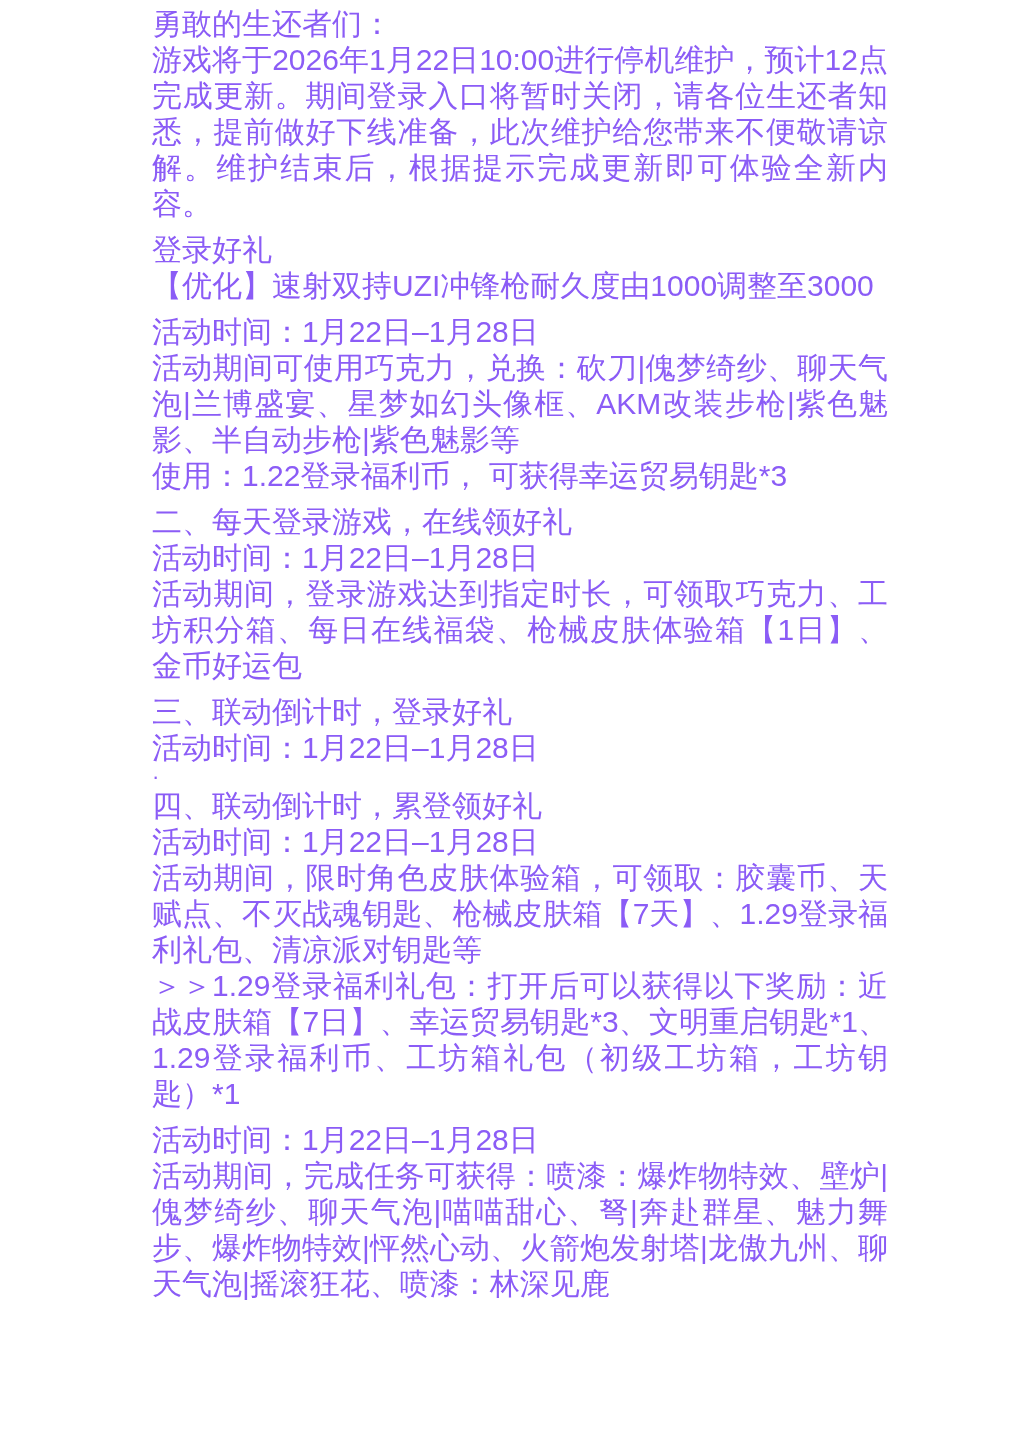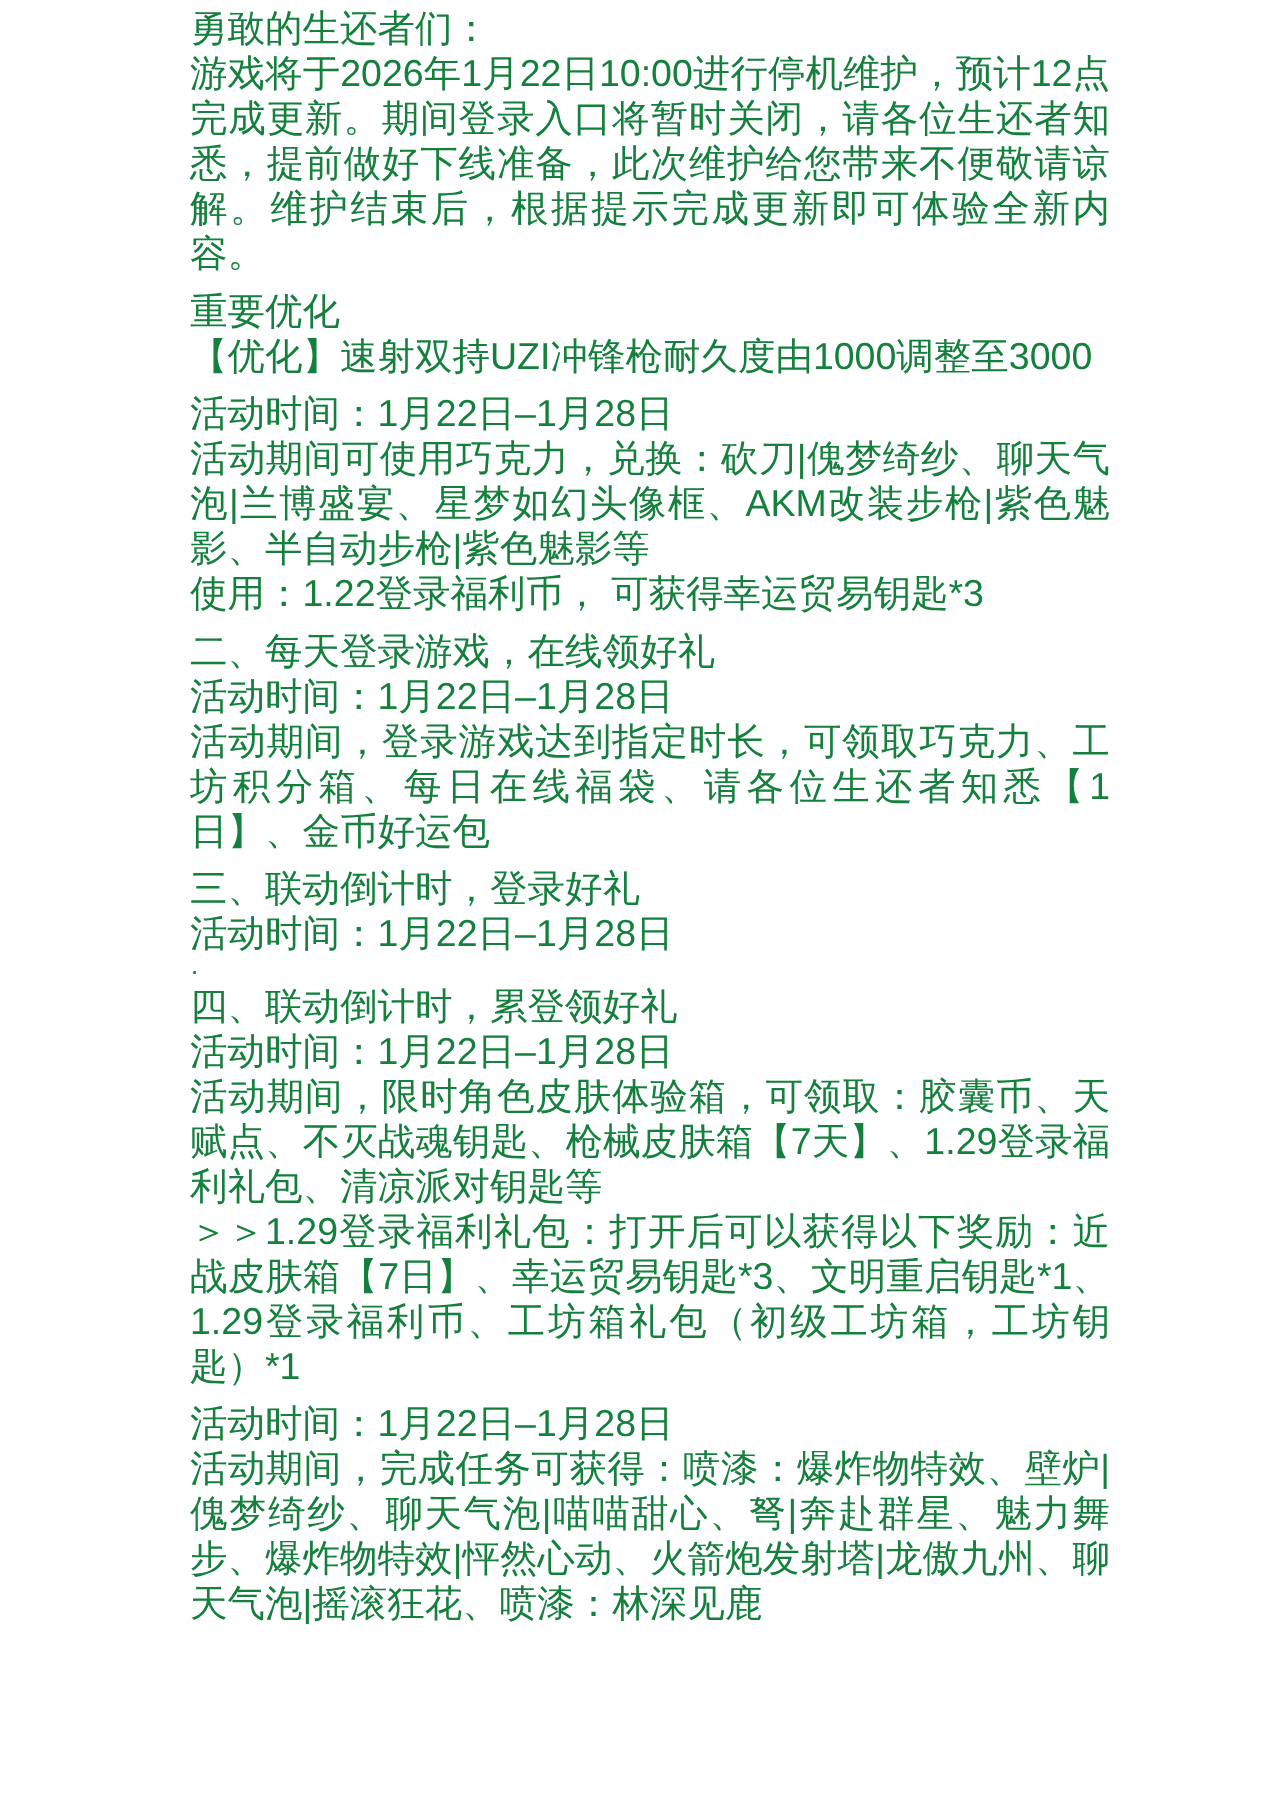--- a/index.html
+++ b/index.html
@@ -37,42 +37,42 @@
     line-height: 22px;
     text-align: left;
   }
   .title-line {
     text-align: left;
   }
 </style>
 </head>
 <body style="background: rgb(255, 255, 255);">
 
-<div class="doc" style="color: #15803d;">
+<div class="doc" style="color: #8b5cf6;">
 
   <div>
     <p class="title-line">勇敢的生还者们：</p>
     <p>游戏将于2026年1月22日10:00进行停机维护，预计12点完成更新。期间登录入口将暂时关闭，请各位生还者知悉，提前做好下线准备，此次维护给您带来不便敬请谅解。维护结束后，根据提示完成更新即可体验全新内容。</p>
   </div>
 
   <div class="block-gap">
-    <p class="title-line">重要优化</p>
+    <p class="title-line">登录好礼</p>
     <p>【优化】速射双持UZI冲锋枪耐久度由1000调整至3000</p>
   </div>
 
   <div class="block-gap">
     <p class="title-line">活动时间：1月22日–1月28日</p>
     <p>活动期间可使用巧克力，兑换：砍刀|傀梦绮纱、聊天气泡|兰博盛宴、星梦如幻头像框、AKM改装步枪|紫色魅影、半自动步枪|紫色魅影等</p>
     <p>使用：1.22登录福利币， 可获得幸运贸易钥匙*3</p>
   </div>
 
   <div class="block-gap">
     <p class="title-line">二、每天登录游戏，在线领好礼</p>
     <p class="title-line">活动时间：1月22日–1月28日</p>
-    <p>活动期间，登录游戏达到指定时长，可领取巧克力、工坊积分箱、每日在线福袋、请各位生还者知悉【1日】、金币好运包</p>
+    <p>活动期间，登录游戏达到指定时长，可领取巧克力、工坊积分箱、每日在线福袋、枪械皮肤体验箱【1日】、金币好运包</p>
   </div>
 
   <div class="block-gap">
     <p class="title-line">三、联动倒计时，登录好礼</p>
     <p class="title-line">活动时间：1月22日–1月28日</p>
     <p class="dot-line">·</p>
   </div>
 
   <div>
     <p class="title-line">四、联动倒计时，累登领好礼</p>

